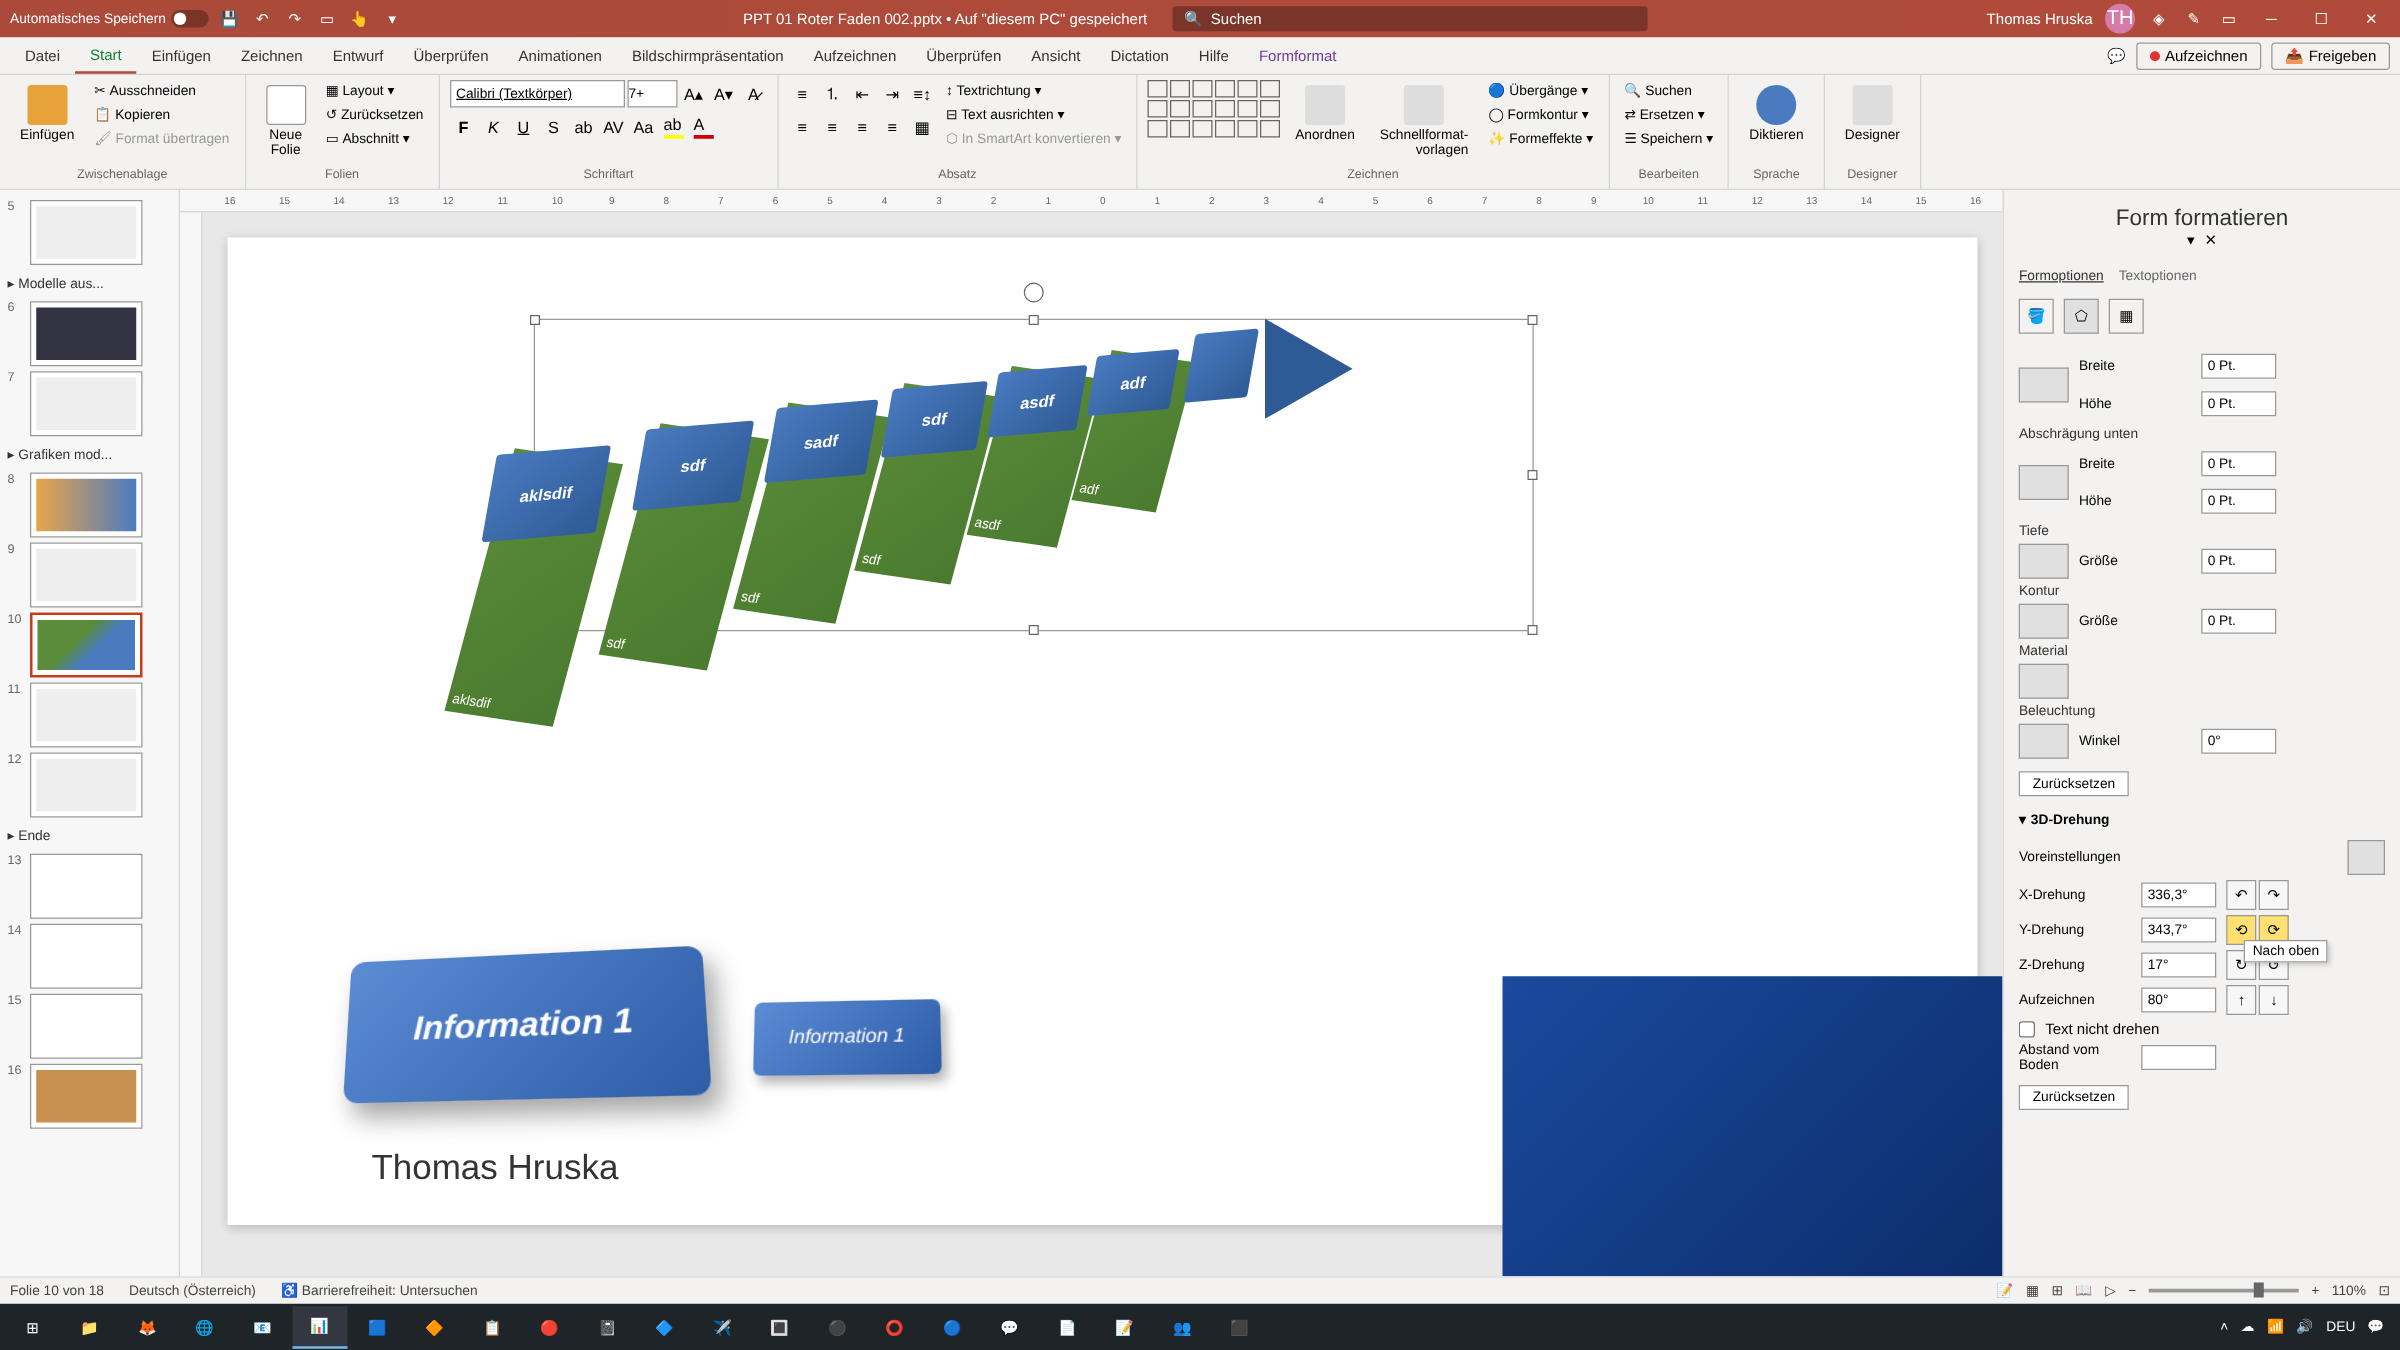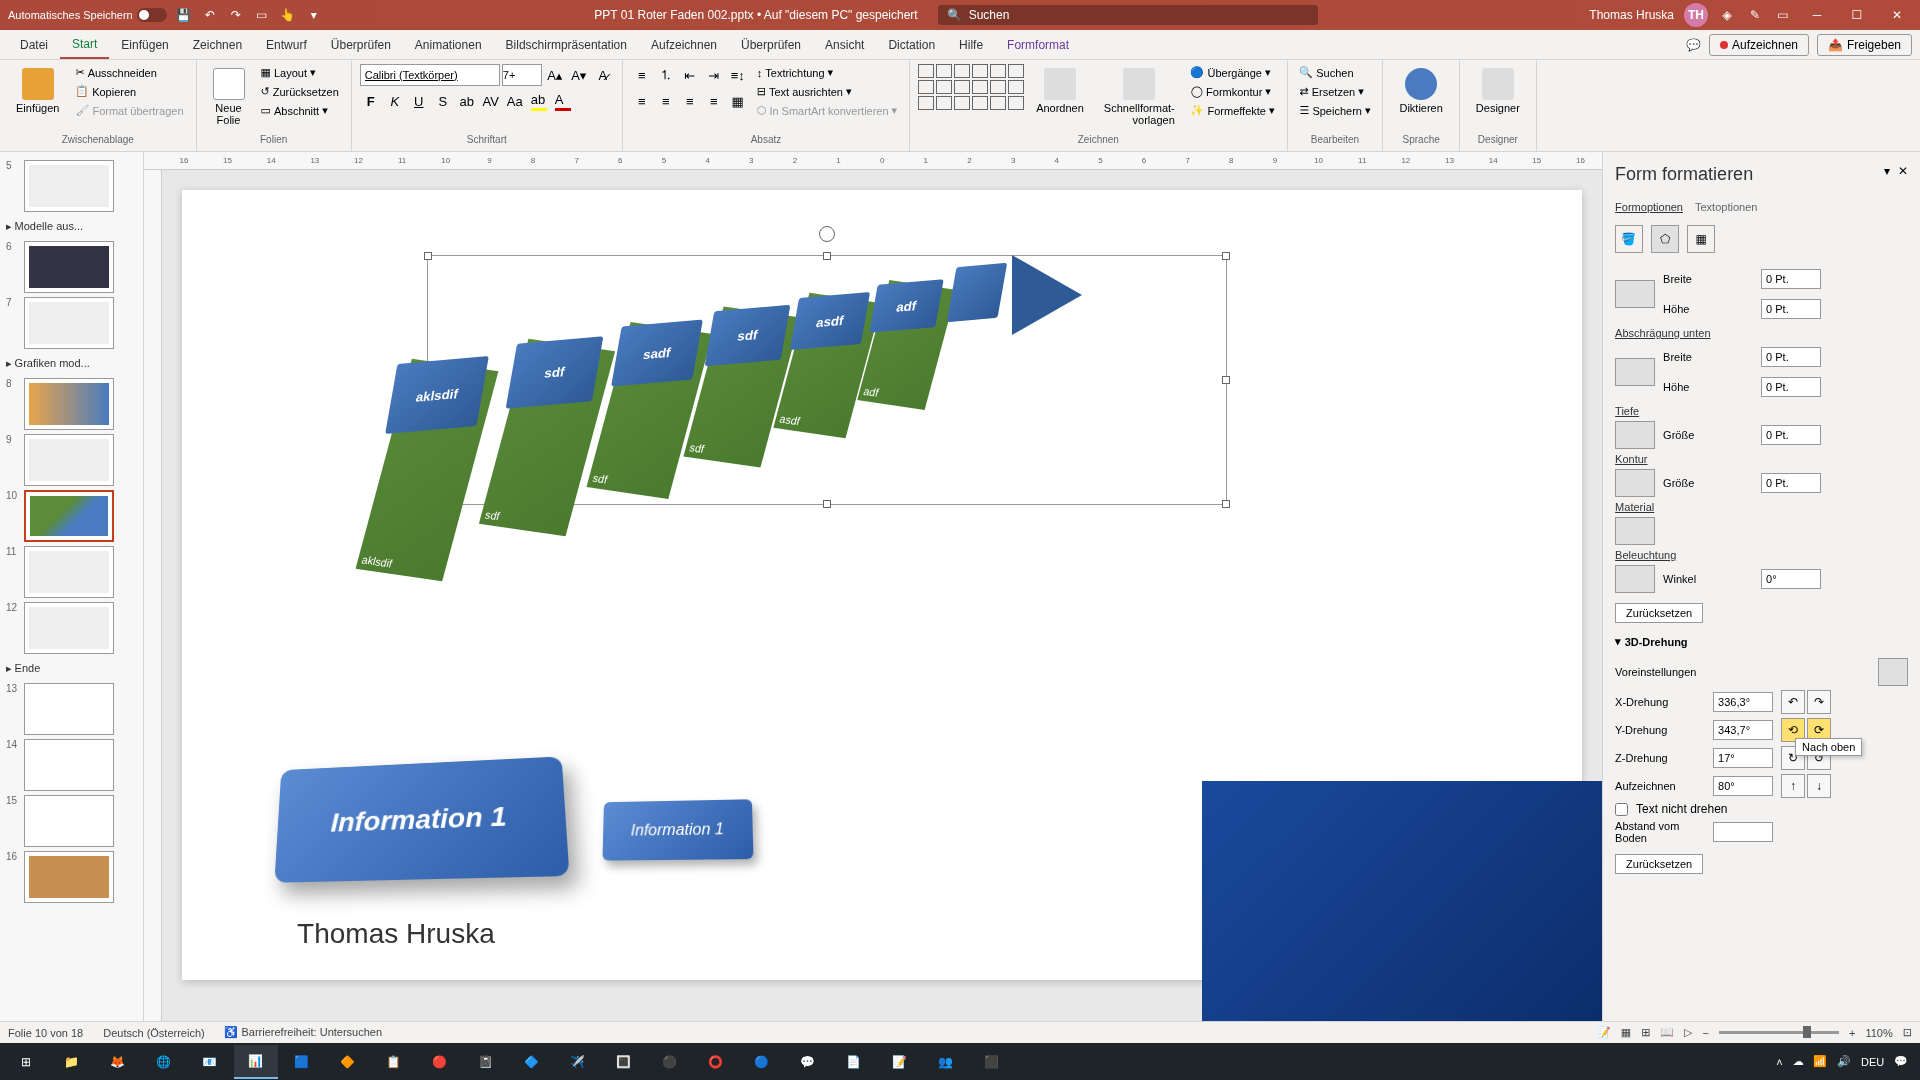--- a/index.html
+++ b/index.html
@@ -8,21 +8,21 @@
 .titlebar { height: 30px; background: linear-gradient(to right, #ab4a3a, #b04b3b); display: flex; align-items: center; color: #fff; padding: 0 8px; }
 .titlebar .left { display: flex; align-items: center; gap: 8px; text-align: center; }
 .titlebar .autosave { display: flex; align-items: center; gap: 4px; font-size: 11px; }
 .toggle { width: 30px; height: 14px; background: #7a3428; border-radius: 7px; position: relative; }
 .toggle::after { content: ''; position: absolute; width: 10px; height: 10px; background: #fff; border-radius: 50%; top: 2px; left: 2px; }
 .qat-icon { width: 18px; height: 18px; display: flex; align-items: center; justify-content: center; color: #fff; cursor: pointer; }
 .titlebar .center { flex: 1; display: flex; align-items: center; justify-content: center; gap: 20px; }
 .doc-title { font-size: 12px; }
 .search-box { background: #7a3428; border-radius: 3px; padding: 3px 10px; width: 380px; display: flex; align-items: center; gap: 6px; font-size: 12px; }
 .titlebar .right { display: flex; align-items: center; gap: 10px; }
-.user-badge { width: 24px; height: 24px; background: #d47ba8; border-radius: 50%; display: flex; align-items: center; justify-content: center; font-size: 12px; font-weight: bold; }
+.user-badge { width: 24px; height: 24px; background: #d47ba8; border-radius: 50%; display: flex; align-items: center; justify-content: center; font-size: 16px; font-weight: normal; }
 .win-btn { width: 30px; height: 20px; display: flex; align-items: center; justify-content: center; cursor: pointer; }
 
 .tabs { height: 30px; background: #f3f2f1; display: flex; align-items: center; padding: 0 8px; border-bottom: 1px solid #d4d4d4; }
 .tab { padding: 6px 12px; font-size: 12px; cursor: pointer; color: #333; }
 .tab.active { border-bottom: 2px solid #b04b3b; color: #15803d; }
 .tab.contextual { color: #6e3895; }
 .tabs-right { margin-left: auto; display: flex; gap: 8px; align-items: center; }
 .btn-outline { border: 1px solid #999; padding: 3px 10px; border-radius: 3px; font-size: 12px; display: flex; align-items: center; gap: 4px; cursor: pointer; }
 .record-dot { width: 8px; height: 8px; background: #d33; border-radius: 50%; }
 
@@ -75,30 +75,30 @@
 .blue-block { position: absolute; background: linear-gradient(135deg, #4a7bc0, #2e5a95); transform: skewX(-10deg) skewY(-5deg); color: #fff; font-size: 13px; display: flex; align-items: center; justify-content: center; font-weight: bold; border-radius: 3px; }
 .arrow-head { position: absolute; width: 0; height: 0; border-top: 40px solid transparent; border-bottom: 40px solid transparent; border-left: 70px solid #2e5a95; }
 
 .info-box-1 { position: absolute; top: 570px; left: 90px; width: 290px; height: 120px; background: linear-gradient(135deg, #5b8cd4, #2e5da8); border-radius: 12px; color: #fff; font-size: 28px; font-weight: bold; display: flex; align-items: center; justify-content: center; transform: perspective(600px) rotateX(15deg) rotateY(-8deg); box-shadow: 8px 12px 20px rgba(0,0,0,0.35); font-style: italic; }
 .info-box-2 { position: absolute; top: 610px; left: 420px; width: 150px; height: 60px; background: linear-gradient(135deg, #5b8cd4, #2e5da8); border-radius: 6px; color: #fff; font-size: 16px; display: flex; align-items: center; justify-content: center; transform: perspective(500px) rotateX(10deg) rotateY(-5deg); box-shadow: 4px 6px 10px rgba(0,0,0,0.3); font-style: italic; }
 .author-txt { position: absolute; bottom: 30px; left: 115px; font-size: 28px; color: #333; }
 
 .webcam { position: absolute; right: 0; bottom: 0; width: 400px; height: 240px; background: linear-gradient(135deg, #1a4a9e, #0c2d6b); }
 
 .format-pane { width: 320px; background: #f3f2f1; border-left: 1px solid #d4d4d4; display: flex; flex-direction: column; }
-.pane-header { padding: 12px; display: flex; align-items: flex-start; justify-content: space-between; }
+.pane-header { padding: 12px; display: flex; align-items: center; justify-content: space-between; flex-direction: column; }
 .pane-title { font-size: 18px; color: #333; }
 .pane-tabs { display: flex; gap: 12px; padding: 0 12px; font-size: 11px; }
 .pane-tab { padding: 4px 0; cursor: pointer; color: #666; }
 .pane-tab.active { color: #333; text-decoration: underline; }
 .pane-icons { display: flex; gap: 8px; padding: 8px 12px; }
 .pane-icon { width: 28px; height: 28px; border: 1px solid #999; display: flex; align-items: center; justify-content: center; cursor: pointer; }
 .pane-icon.active { background: #e0e0e0; }
 .pane-body { flex: 1; overflow-y: auto; padding: 0 12px 12px; }
-.prop-label { font-size: 11px; color: #333; margin: 4px 0; text-decoration: underline; }
+.prop-label { font-size: 11px; color: #333; margin: 4px 0; }
 .prop-row { display: flex; align-items: center; gap: 8px; margin: 4px 0; }
 .prop-name { font-size: 11px; width: 90px; }
 .prop-input { width: 60px; height: 20px; border: 1px solid #999; font-size: 11px; padding: 0 4px; }
 .prop-swatch { width: 40px; height: 28px; border: 1px solid #999; background: #e0e0e0; cursor: pointer; }
 .section-header { font-size: 11px; font-weight: bold; padding: 6px 0; cursor: pointer; display: flex; align-items: center; gap: 4px; }
 .btn-reset { border: 1px solid #999; padding: 3px 10px; font-size: 11px; background: #fff; cursor: pointer; margin: 6px 0; }
 .spinner-btns { display: flex; gap: 2px; }
 .spin-btn { width: 24px; height: 24px; border: 1px solid #999; display: flex; align-items: center; justify-content: center; font-size: 12px; cursor: pointer; background: #f7f7f7; }
 .spin-btn.hl { background: #ffe070; }
 

